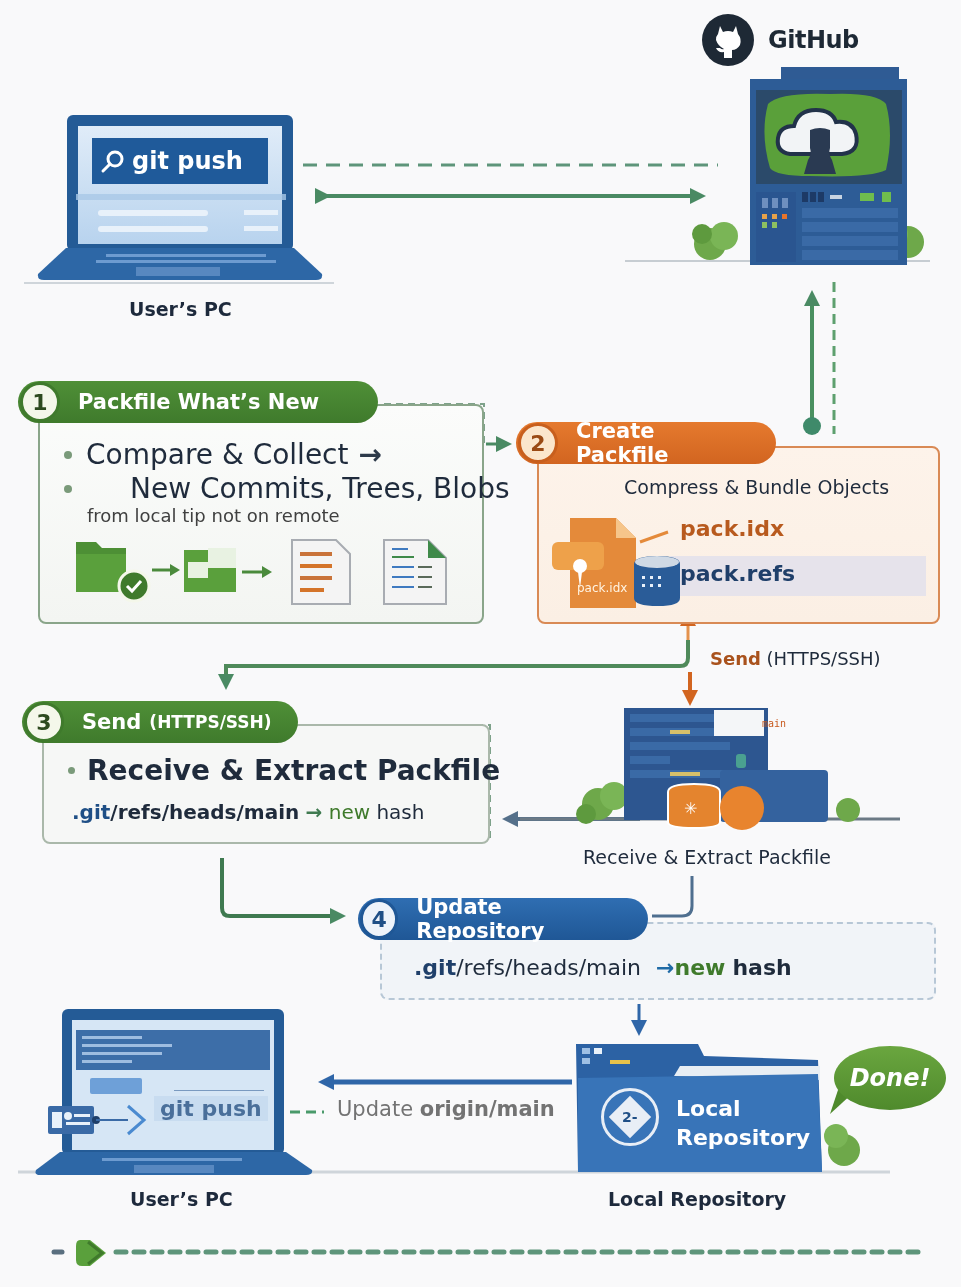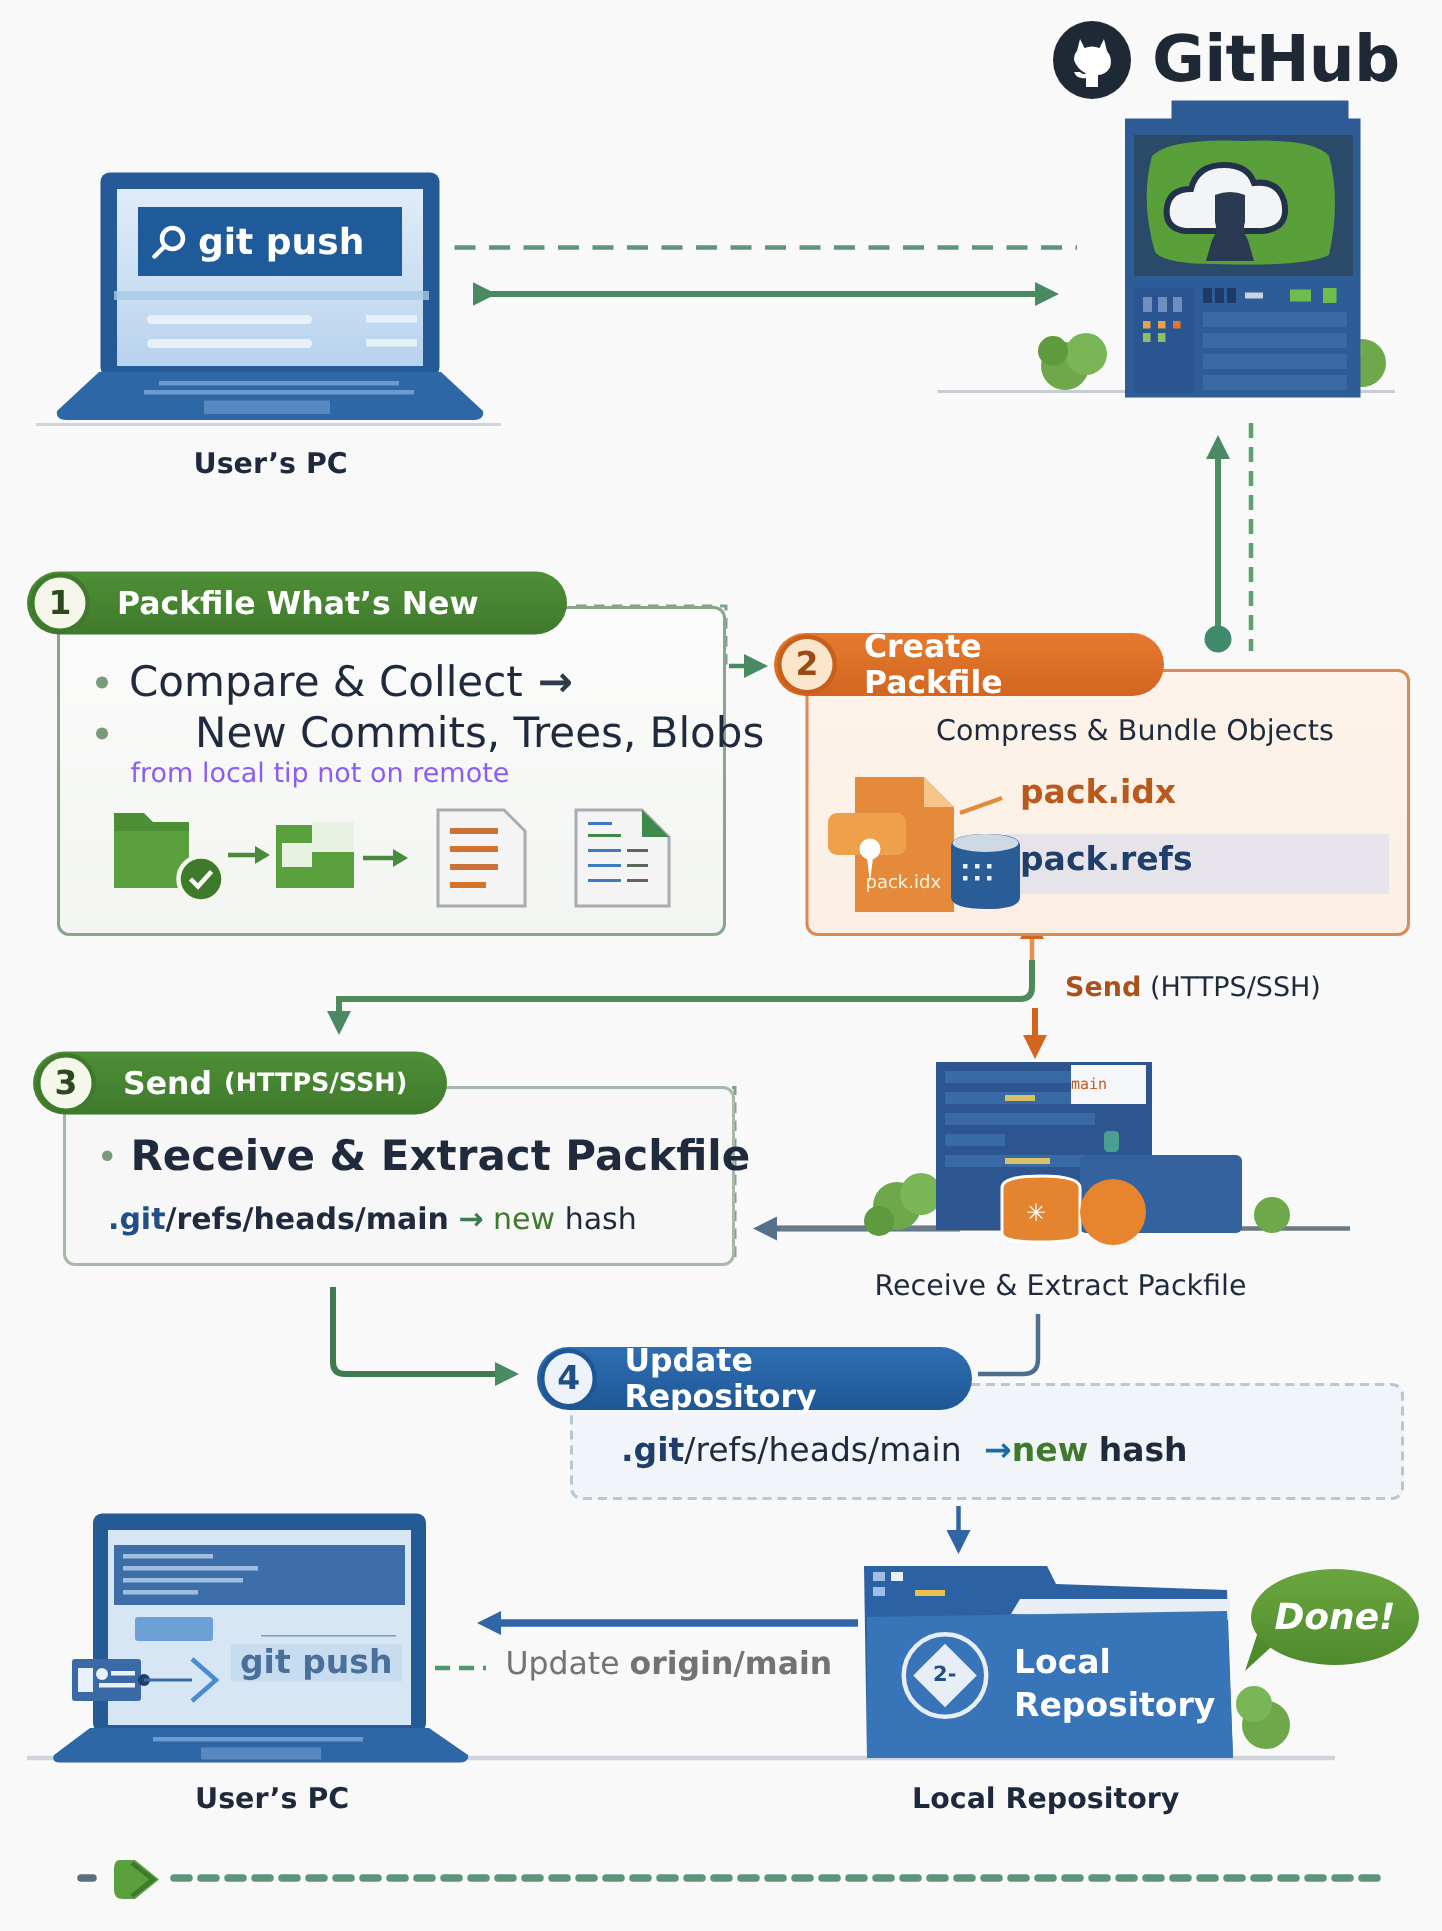--- a/index.html
+++ b/index.html
@@ -7,21 +7,21 @@
     width: 961px; height: 1287px; position: relative; overflow: hidden;
     background: #f9f9fa;
     font-family: "DejaVu Sans", sans-serif;
     color: #1c2a3f;
   }
   .abs { position: absolute; }
   svg.layer { position: absolute; left: 0; top: 0; }
 
   
   .gh-logo { left: 700px; top: 12px; display: flex; align-items: center; gap: 12px; }
-  .gh-logo .word { font-family: "DejaVu Sans", sans-serif; font-weight: bold; font-size: 43px; color: #1e2935; letter-spacing: -0.5px; }
+  .gh-logo .word { font-family: "DejaVu Sans", sans-serif; font-weight: bold; font-size: 24px; color: #1e2935; letter-spacing: -0.5px; }
 
   
   .caption { font-weight: bold; font-size: 19px; color: #1e2a3c; }
 
   
   .pill {
     position: absolute; display: flex; align-items: center; height: 42px;
     border-radius: 22px; color: #fff; font-weight: bold; font-size: 21px;
     padding-right: 22px; box-sizing: border-box;
   }
@@ -198,21 +198,21 @@
 </div>
 <div class="bullet" style="left:64px;top:438px;">
   <span class="dot"></span>
   <span>Compare &amp; Collect</span>
   <span style="margin-left:10px;font-weight:bold;color:#2d3a4a;">→</span>
 </div>
 <div class="bullet" style="left:64px;top:472px;">
   <span class="dot"></span>
   <span class="bold">New Commits, Trees, Blobs</span>
 </div>
-<div class="text" style="left:87px;top:505px;font-size:18px;color:#8b5cf6;">from local tip not on remote</div>
+<div class="text" style="left:87px;top:505px;font-size:18px;color:#404040;">from local tip not on remote</div>
 
 <svg class="abs" style="left:72px;top:534px;" width="380" height="76" viewBox="0 0 380 76">
   <g>
     <path d="M4 8 L24 8 L30 14 L54 14 L54 58 L4 58 Z" fill="#4d8f35"></path>
     <path d="M4 20 L54 20 L54 58 L4 58 Z" fill="#5aa03c"></path>
     <circle cx="62" cy="52" r="15" fill="#3f7a2c" stroke="#f4f7ea" stroke-width="3"></circle>
     <path d="M55 52 L60 57 L69 47" stroke="#fff" stroke-width="3" fill="none"></path>
   </g>
   <g>
     <line x1="80" y1="36" x2="100" y2="36" stroke="#4a8a3c" stroke-width="3"></line>
@@ -312,21 +312,21 @@
   <rect x="60" y="66" width="100" height="8" fill="#3a6aa6"></rect>
     <rect x="100" y="68" width="30" height="4" fill="#d6c06a"></rect>
   <rect x="144" y="6" width="50" height="26" fill="#f4f6f8"></rect>
   <text x="148" y="26" font-family="DejaVu Sans Mono, monospace" font-size="10" fill="#c85a1e"></text>
   <rect x="150" y="66" width="108" height="52" rx="4" fill="#34629e"></rect>
   <rect x="166" y="50" width="10" height="14" rx="3" fill="#4aa090"></rect>
   <path d="M98 88 Q98 80 124 80 Q150 80 150 88 L150 118 Q150 124 124 124 Q98 124 98 118 Z" fill="#e4842e" stroke="#fff" stroke-width="2"></path>
   <circle cx="172" cy="104" r="22" fill="#e8842e"></circle>
   <text x="114" y="110" font-family="DejaVu Sans, sans-serif" font-size="16" font-weight="bold" fill="#fff">✳</text>
 </svg>
-<div class="text" style="left:714px;top:718px;font-family:'DejaVu Sans Mono',monospace;font-size:10px;color:#c85a1e;">main</div>
+<div class="text" style="left:762px;top:718px;font-family:'DejaVu Sans Mono',monospace;font-size:10px;color:#c85a1e;">main</div>
 <div class="text" style="left:583px;top:846px;font-size:19px;color:#1f2b3c;">Receive &amp; Extract Packfile</div>
 
 <div class="panel p4"></div>
 <div class="pill blue" style="left:358px;top:898px;width:290px;">
   <span class="num">4</span>
   <span>Update Repository</span>
 </div>
 <div class="text" style="left:414px;top:955px;font-size:22px;color:#1f2b3c;">
   <span style="font-weight:bold;color:#1f3f6a;">.git</span><span>/refs/heads/main</span>
   <span style="color:#1f6aa6;font-weight:bold;margin-left:8px;">→</span><span style="color:#3f7a2c;font-weight:bold;">new</span>

